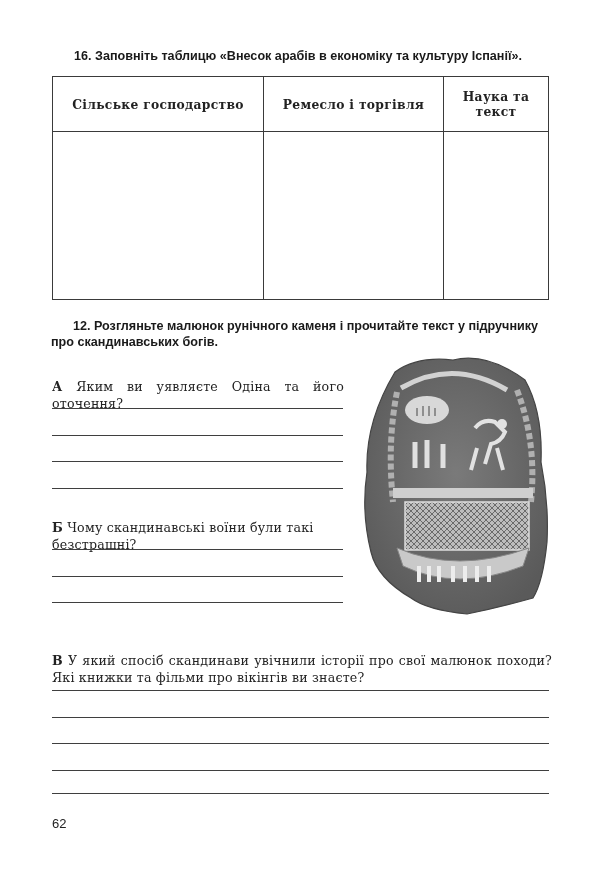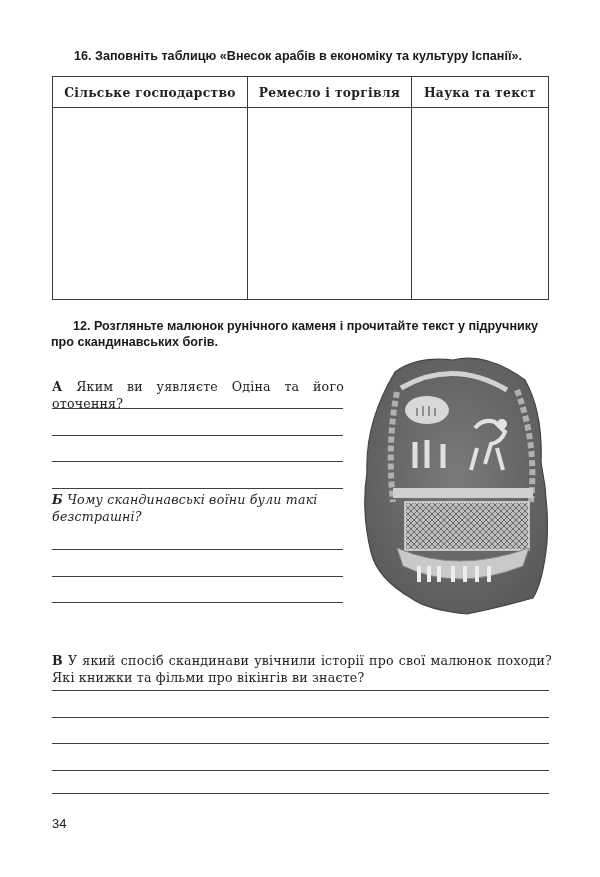--- a/index.html
+++ b/index.html
@@ -2,27 +2,27 @@
 <html><head>
 <meta charset="utf-8">
 <style>
   html, body { margin:0; padding:0; background:#ffffff; }
   body { width:600px; height:877px; position:relative; overflow:hidden; color:#1a1a1a; }
   .sans { font-family:"Liberation Sans", sans-serif; }
   .task-title { position:absolute; font-weight:bold; font-size:12.6px; line-height:16px; color:#1a1a1a; }
   #t11 { left:74px; top:48px; }
   #t12 { left:51px; top:318px; width:500px; text-indent:22px; }
   table.grid { position:absolute; left:52px; top:76px; width:497px; height:224px; border-collapse:collapse; }
-  table.grid th, table.grid td { border:1.4px solid #3a3a3a; padding:4px; }
+  table.grid th, table.grid td { border:1.4px solid #3a3a3a; padding:12px; }
   table.grid th { height:22px; font-family:"DejaVu Serif", serif; font-weight:bold; font-size:12.3px; letter-spacing:0.3px; color:#222; }
   table.grid td { background:#fff; }
   .q { position:absolute; font-family:"DejaVu Serif", serif; font-size:12.6px; line-height:17px; color:#222; letter-spacing:0.2px;margin-top:23px; }
   .q b { font-weight:bold; }
   #qa { left:52px; top:355px; width:292px; text-align:justify; }
-  #qb { left:52px; top:468px; width:292px;font-style:italic; }
+  #qb { left:52px; top:496px; width:292px; }
   #qc { left:52px; top:629px; width:500px; text-align:justify; }
   .line { position:absolute; height:0; border-top:1.4px solid #3f3f3f; }
   .short { left:52px; width:291px; }
   .long { left:52px; width:497px; }
   #stone { position:absolute; left:357px; top:352px; width:196px; height:264px; }
   #page-num { position:absolute; left:52px; top:816px; font-family:"Liberation Sans", sans-serif; font-size:13px; color:#222; }
 </style>
 </head>
 <body>
 
@@ -95,13 +95,13 @@
 <div id="qc" class="q">
   <b>В</b>
   <span>У який спосіб скандинави увічнили історії про свої малюнок походи? Які книжки та фільми про вікінгів ви знаєте?</span>
 </div>
 <div class="line long" style="top:690px"></div>
 <div class="line long" style="top:717px"></div>
 <div class="line long" style="top:743px"></div>
 <div class="line long" style="top:770px"></div>
 <div class="line long" style="top:793px"></div>
 
-<div id="page-num">34</div>
+<div id="page-num">62</div>
 
 </body></html>

